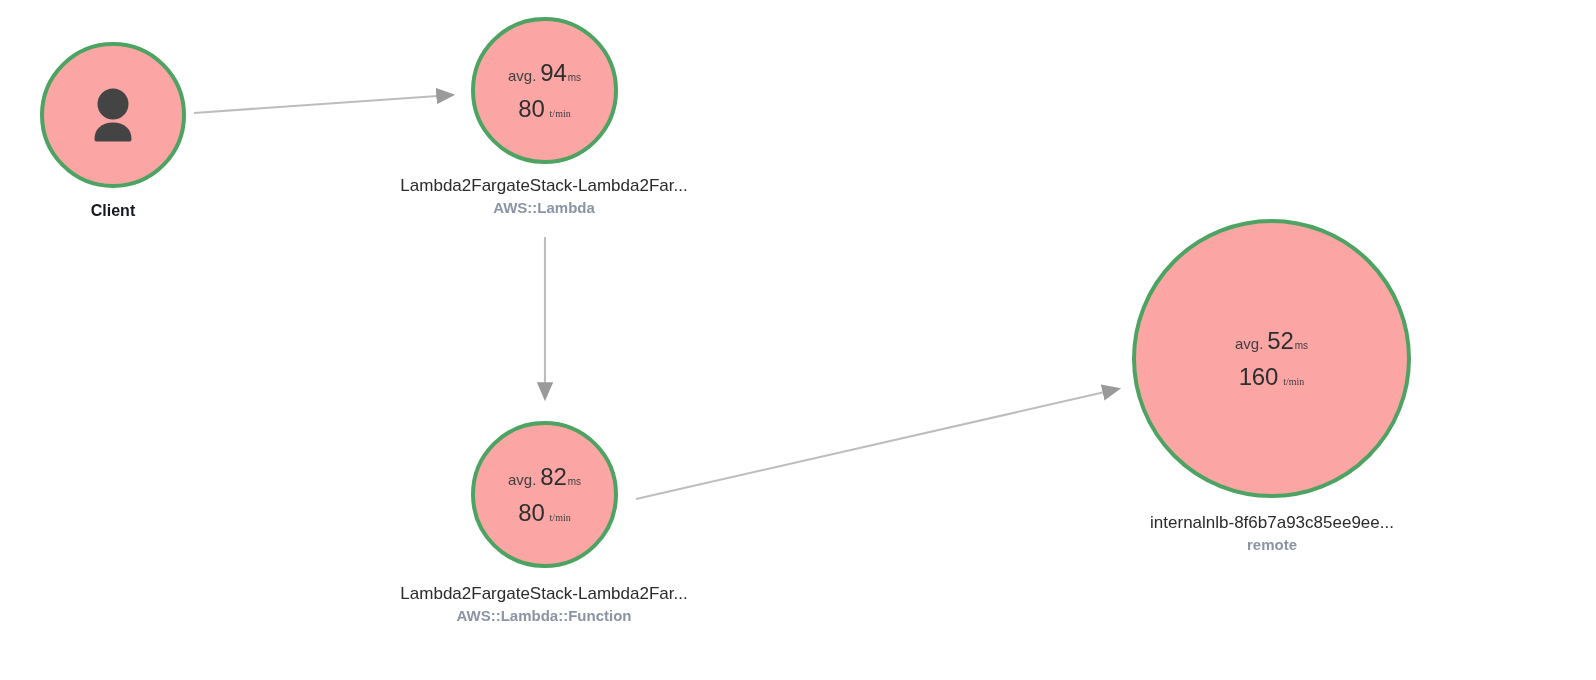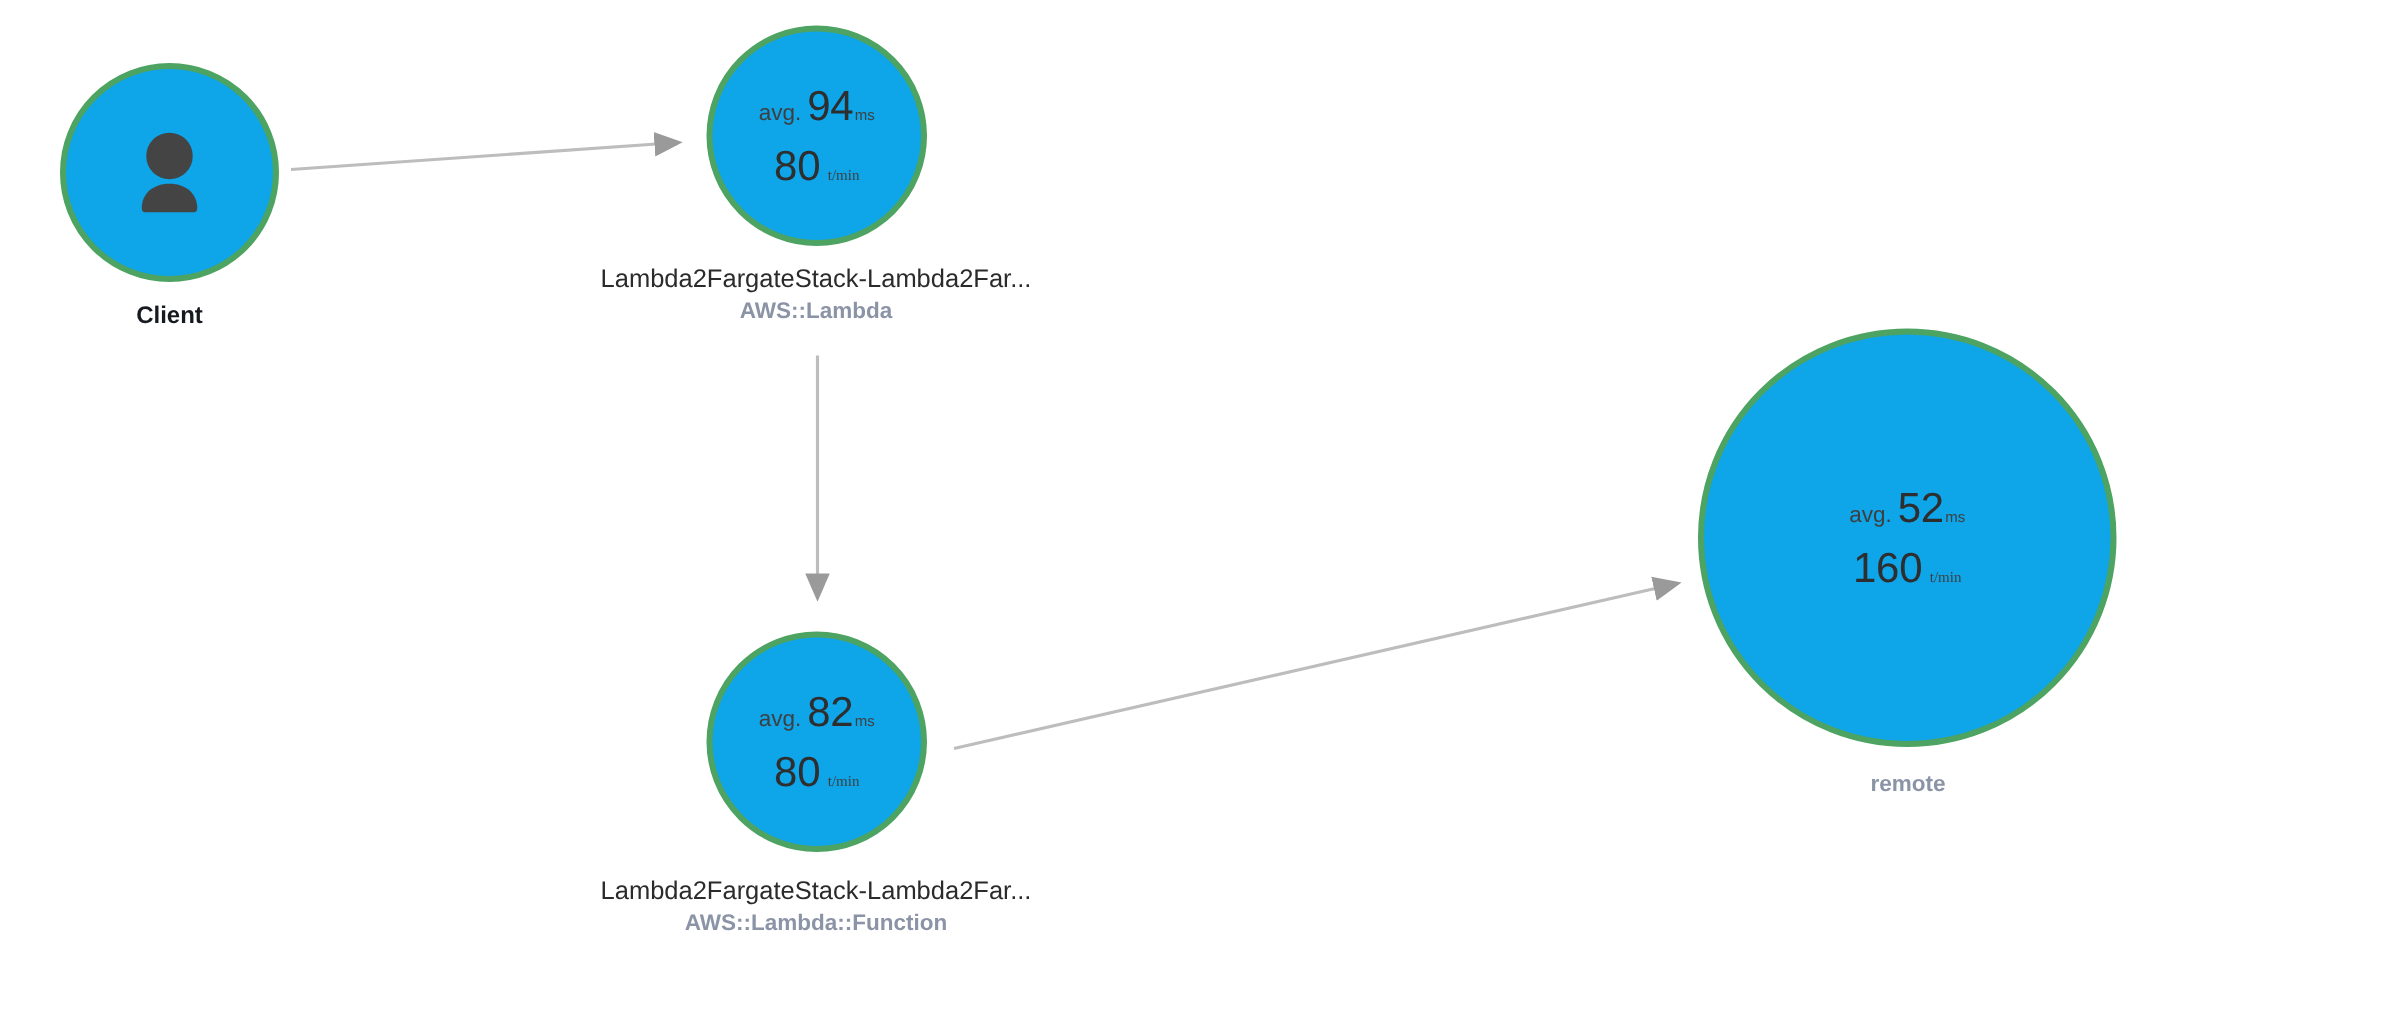--- a/index.html
+++ b/index.html
@@ -26,42 +26,42 @@
     pointer-events: none;
   }
   .node {
     position: absolute;
     box-sizing: border-box;
   }
   .node-circle {
     position: absolute;
     box-sizing: border-box;
     border-radius: 50%;
-    background: #0ea5e9;
+    background: #fca5a5;
     border: 4px solid #4da362;
     display: flex;
     flex-direction: column;
     align-items: center;
     justify-content: center;
   }
   .metric-row {
     display: flex;
     align-items: baseline;
     justify-content: center;
     white-space: nowrap;
     color: #333333;
   }
   .metric-row.latency { margin-bottom: 8px; }
   .metric-prefix {
     font-size: 15px;
     color: #3f3f3f;
     margin-right: 4px;
   }
   .metric-value {
-    font-size: 28px;
+    font-size: 24px;
     color: #2e2e2e;
     letter-spacing: -0.2px;
   }
   .metric-unit {
     font-size: 10px;
     color: #3f3f3f;
     margin-left: 1px;
   }
   .metric-unit.spaced { margin-left: 5px; font-family: Liberation Serif, serif; }
   .node-caption {
@@ -167,17 +167,18 @@
         <span class="metric-prefix">avg.</span>
         <span class="metric-value">52</span>
         <span class="metric-unit">ms</span>
       </div>
       <div class="metric-row rate">
         <span class="metric-value">160</span>
         <span class="metric-unit spaced">t/min</span>
       </div>
     </div>
     <div class="node-caption" style="left:-60px; top:293px; width:400px;">
+      <div class="node-title">internalnlb-8f6b7a93c85ee9ee...</div>
       <div class="node-subtitle">remote</div>
     </div>
   </div>
 
 </div>
 
 </body></html>

